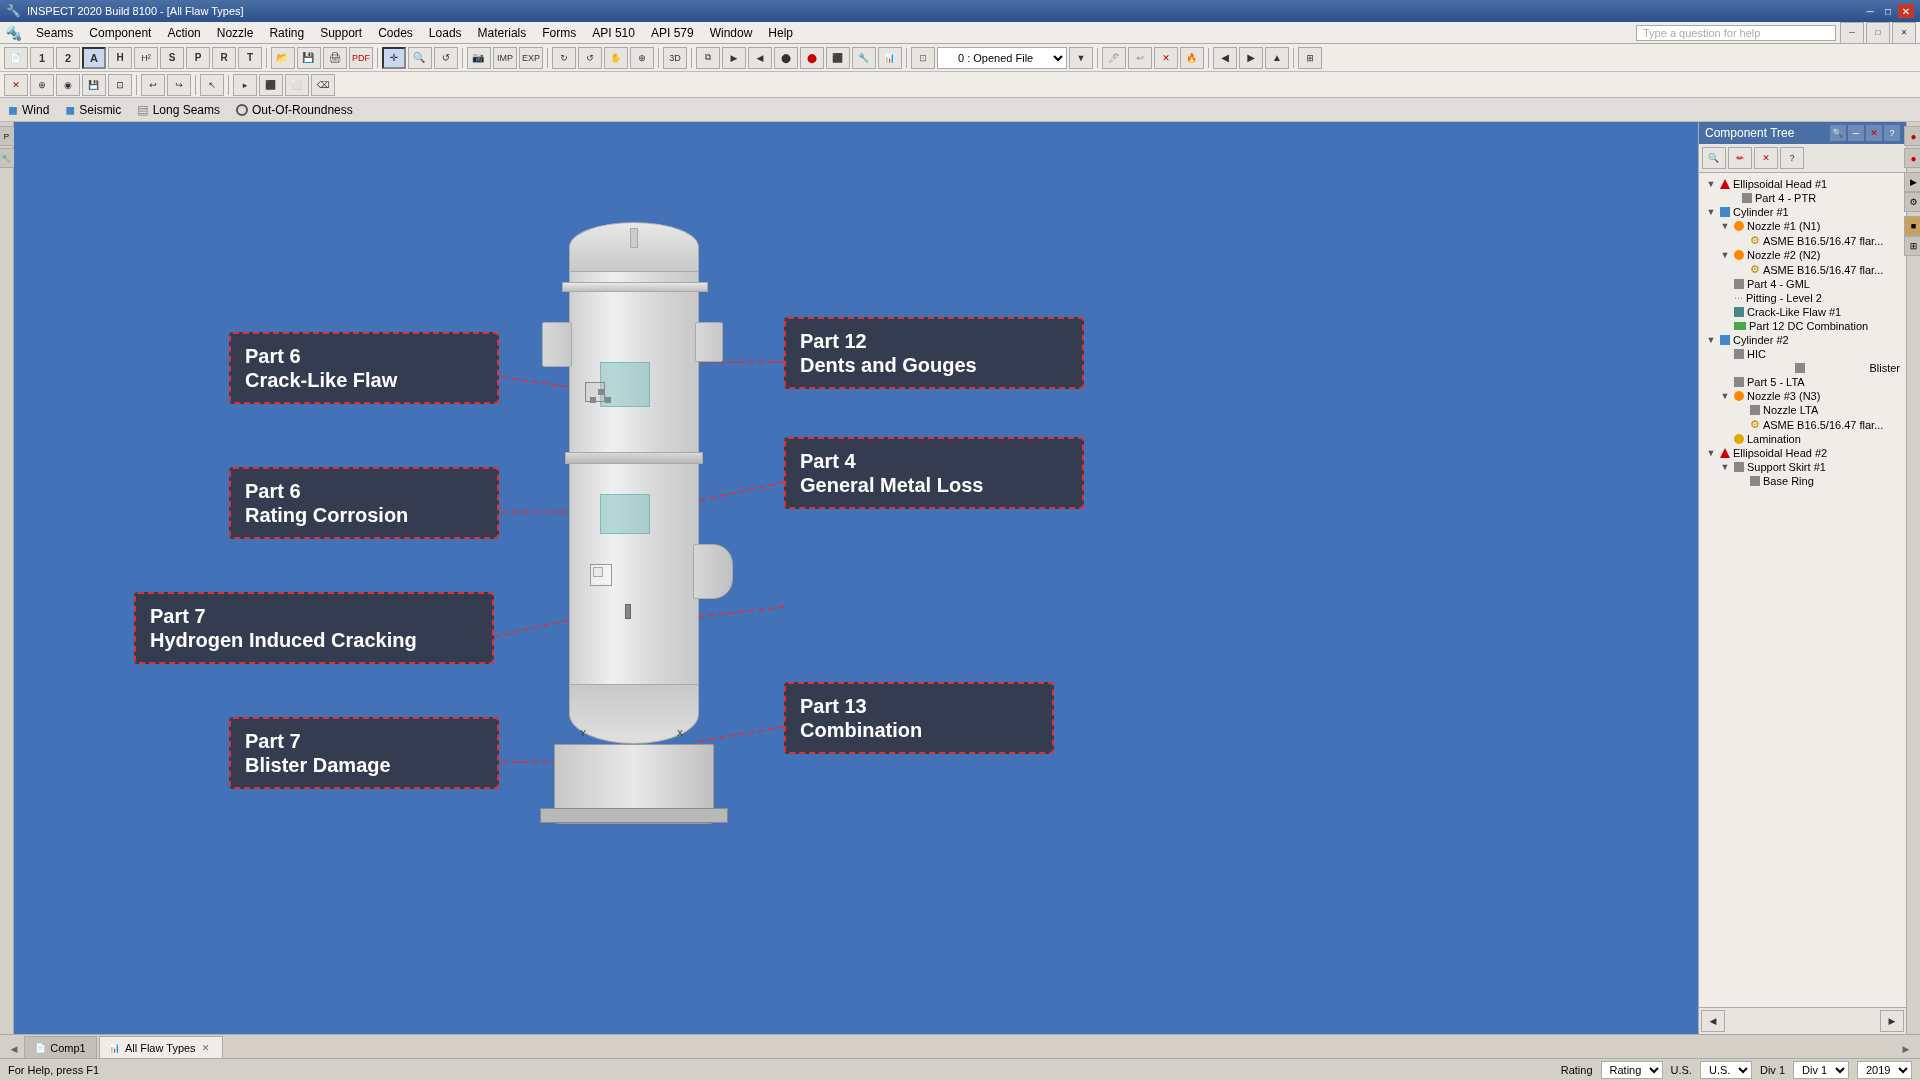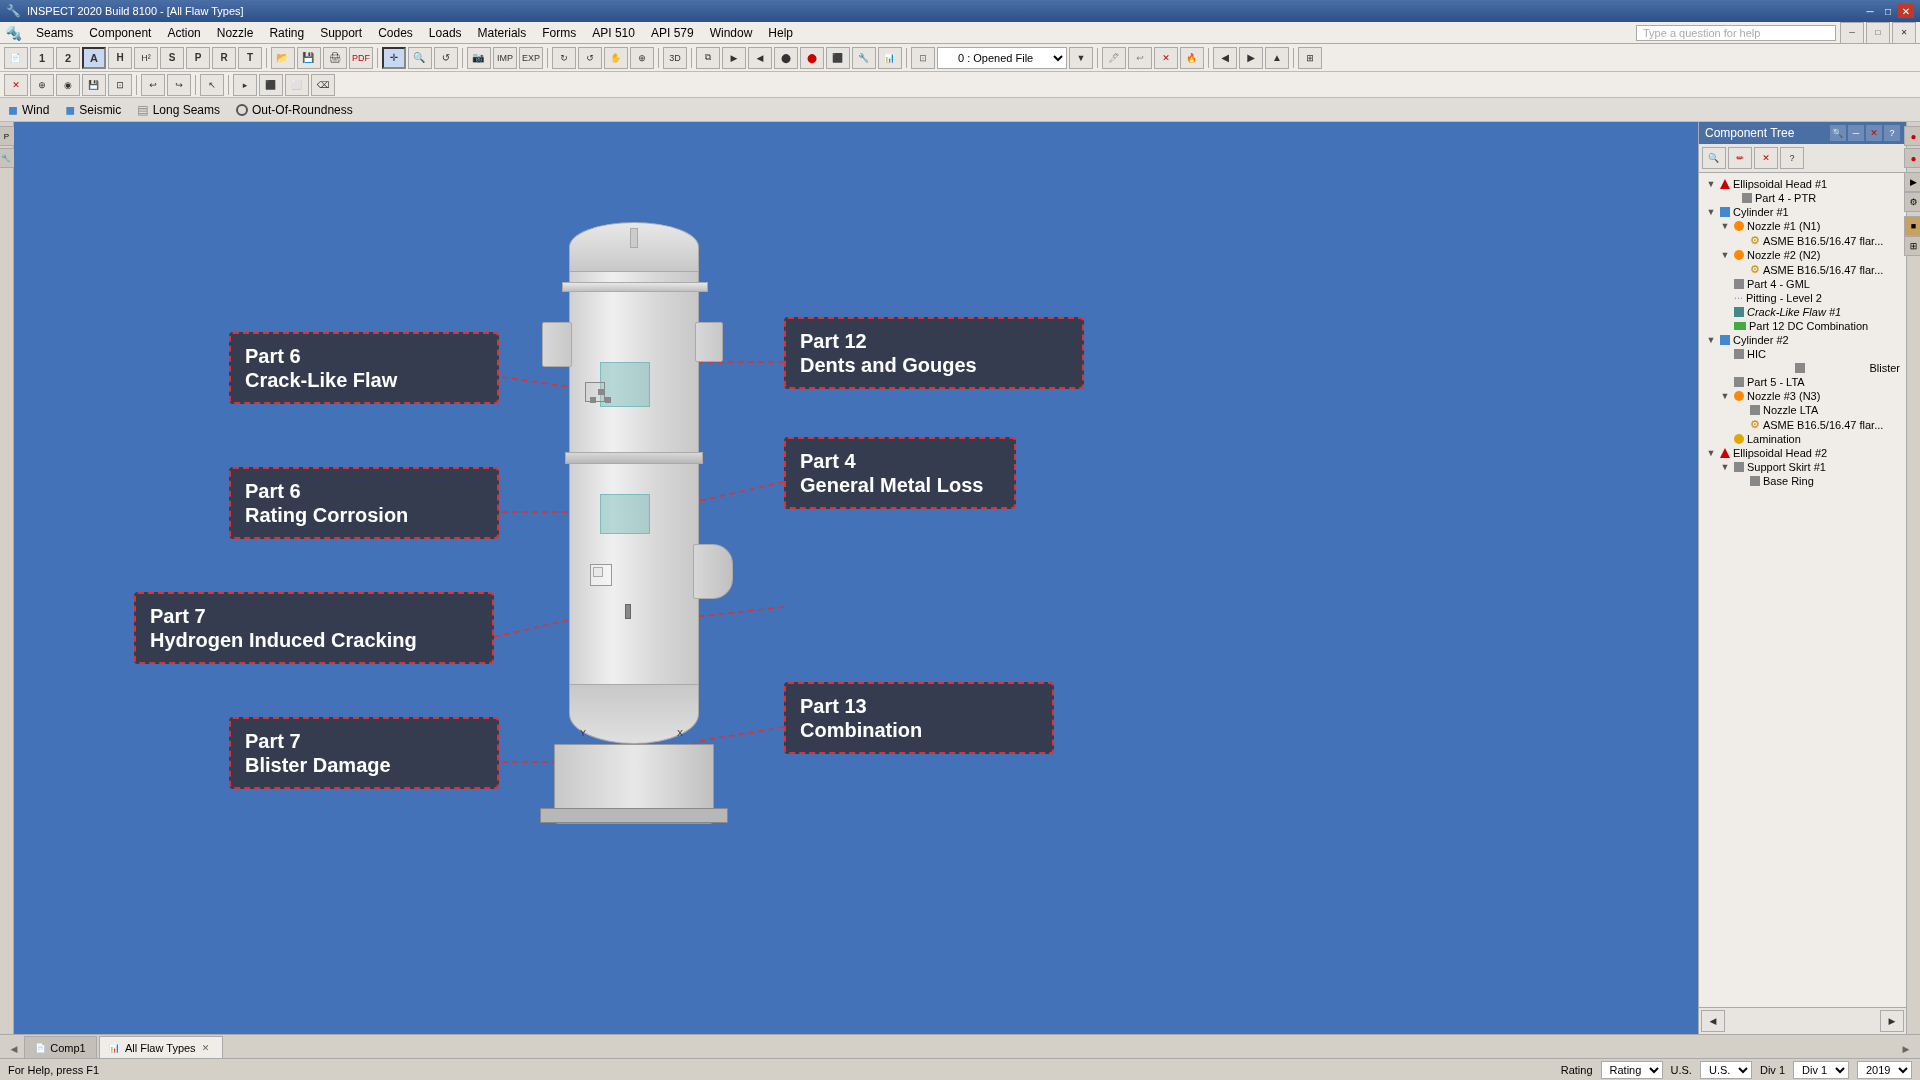--- a/index.html
+++ b/index.html
@@ -453,21 +453,21 @@
     <div class="flaw-box" style="left:215px; top:595px; width:270px;">
       <div class="part-num">Part 7</div>
       <div class="part-name">Blister Damage</div>
     </div>
 
     <div class="flaw-box" style="left:770px; top:195px; width:300px;">
       <div class="part-num">Part 12</div>
       <div class="part-name">Dents and Gouges</div>
     </div>
 
-    <div class="flaw-box" style="left:770px; top:315px; width:232px;">
+    <div class="flaw-box" style="left:770px; top:315px; width:300px;">
       <div class="part-num">Part 4</div>
       <div class="part-name">General Metal Loss</div>
     </div>
 
 
     <div class="flaw-box" style="left:770px; top:560px; width:270px;">
       <div class="part-num">Part 13</div>
       <div class="part-name">Combination</div>
     </div>
 
@@ -532,21 +532,21 @@
       <div class="tree-item" style="padding-left:16px;">
         <span class="tree-expand"> </span>
         <span style="display:inline-block; width:10px; height:10px; background:#888; margin:0 3px;"></span>
         <span class="tree-label">Part 4 - GML</span>
       </div>
       <div class="tree-item" style="padding-left:16px;">
         <span class="tree-expand"> </span>
         <span style="color:#6666cc; font-size:9px; margin:0 3px;">⋯</span>
         <span class="tree-label">Pitting - Level 2</span>
       </div>
-      <div class="tree-item" style="padding-left:16px;font-style:italic;">
+      <div class="tree-item" style="padding-left:16px;">
         <span class="tree-expand"> </span>
         <span style="display:inline-block; width:10px; height:10px; background:#448888; margin:0 3px;"></span>
         <span class="tree-label">Crack-Like Flaw #1</span>
       </div>
       <div class="tree-item" style="padding-left:16px;">
         <span class="tree-expand"> </span>
         <span style="display:inline-block; width:12px; height:8px; background:#44aa44; margin:0 3px;"></span>
         <span class="tree-label">Part 12 DC Combination</span>
       </div>
 

